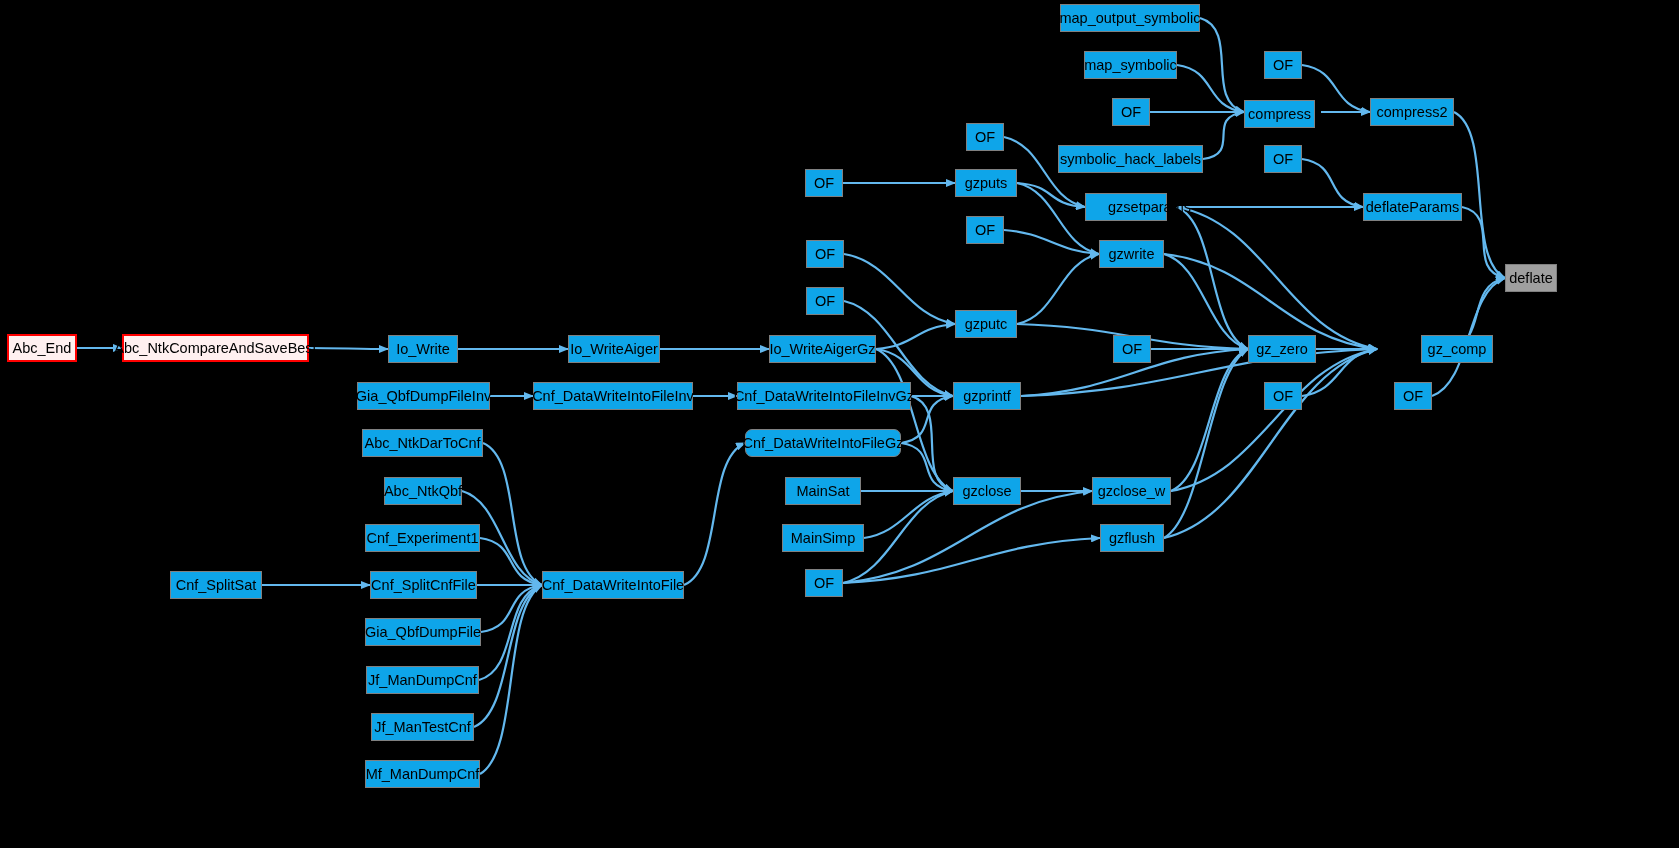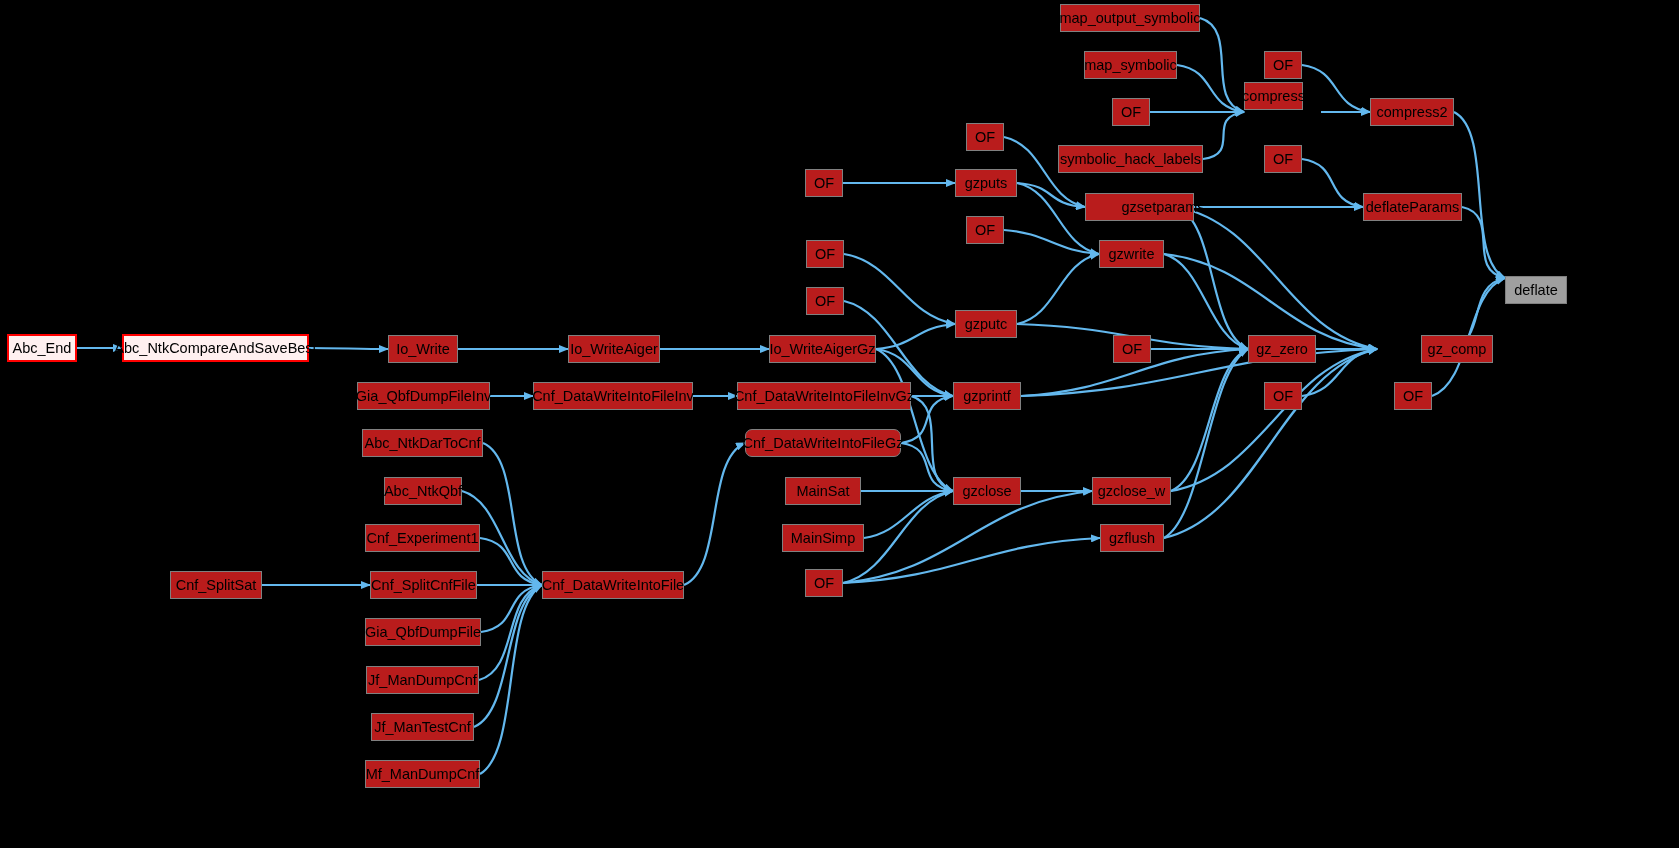--- a/index.html
+++ b/index.html
@@ -20,21 +20,21 @@
     position: absolute;
     left: 0;
     top: 0;
     width: 1679px;
     height: 848px;
     pointer-events: none;
   }
   .node {
     position: absolute;
     box-sizing: border-box;
-    background: #b91c1c;
+    background: #0ea5e9;
     border: 1px solid #808080;
     color: #000000;
     font-size: 14.5px;
     line-height: 1;
     display: flex;
     align-items: center;
     justify-content: center;
     white-space: nowrap;
     height: 28px;
     z-index: 5;
@@ -227,21 +227,21 @@
       </div>
       <div class="node" style="left: 1084px; top: 51px; width: 93px;">
         <span class="lbl">map_symbolic</span>
       </div>
       <div class="node" style="left: 1112px; top: 98px; width: 38px;">
         <span class="lbl">OF</span>
       </div>
       <div class="node" style="left: 1058px; top: 145px; width: 145px;">
         <span class="lbl">symbolic_hack_labels</span>
       </div>
-      <div class="node" style="left: 1085px; top: 193px; width: 109px; padding-left: 47px;">
+      <div class="node" style="left: 1085px; top: 193px; width: 82px; padding-left: 47px;">
         <span class="lbl">gzsetparams</span>
       </div>
       <div class="node" style="left: 1099px; top: 240px; width: 65px;">
         <span class="lbl">gzwrite</span>
       </div>
       <div class="node" style="left: 1113px; top: 335px; width: 38px;">
         <span class="lbl">OF</span>
       </div>
       <div class="node" style="left: 1248px; top: 335px; width: 68px;">
         <span class="lbl">gz_zero</span>
@@ -254,32 +254,32 @@
       </div>
       <div class="node" style="left: 1100px; top: 524px; width: 64px;">
         <span class="lbl">gzflush</span>
       </div>
       <div class="node" style="left: 1264px; top: 51px; width: 38px;">
         <span class="lbl">OF</span>
       </div>
       <div class="node" style="left: 1264px; top: 145px; width: 38px;">
         <span class="lbl">OF</span>
       </div>
-      <div class="node" style="left: 1244px; top: 82px; width: 59px; justify-content: center;">
+      <div class="node" style="left: 1244px; top: 100px; width: 71px; justify-content: center;">
         <span class="lbl">compress</span>
       </div>
       <div class="node" style="left: 1370px; top: 98px; width: 84px;">
         <span class="lbl">compress2</span>
       </div>
       <div class="node" style="left: 1363px; top: 193px; width: 99px;">
         <span class="lbl">deflateParams</span>
       </div>
       <div class="node" style="left: 1377px; top: 335px; width: 72px; margin-left: 44px;">
         <span class="lbl">gz_comp</span>
       </div>
       <div class="node" style="left: 1394px; top: 382px; width: 38px;">
         <span class="lbl">OF</span>
       </div>
-      <div class="node highlight" style="left: 1505px; top: 276px; width: 62px;">
+      <div class="node highlight" style="left: 1505px; top: 264px; width: 52px;">
         <span class="lbl">deflate</span>
       </div>
     </div>
 </div>
 
 </body></html>

